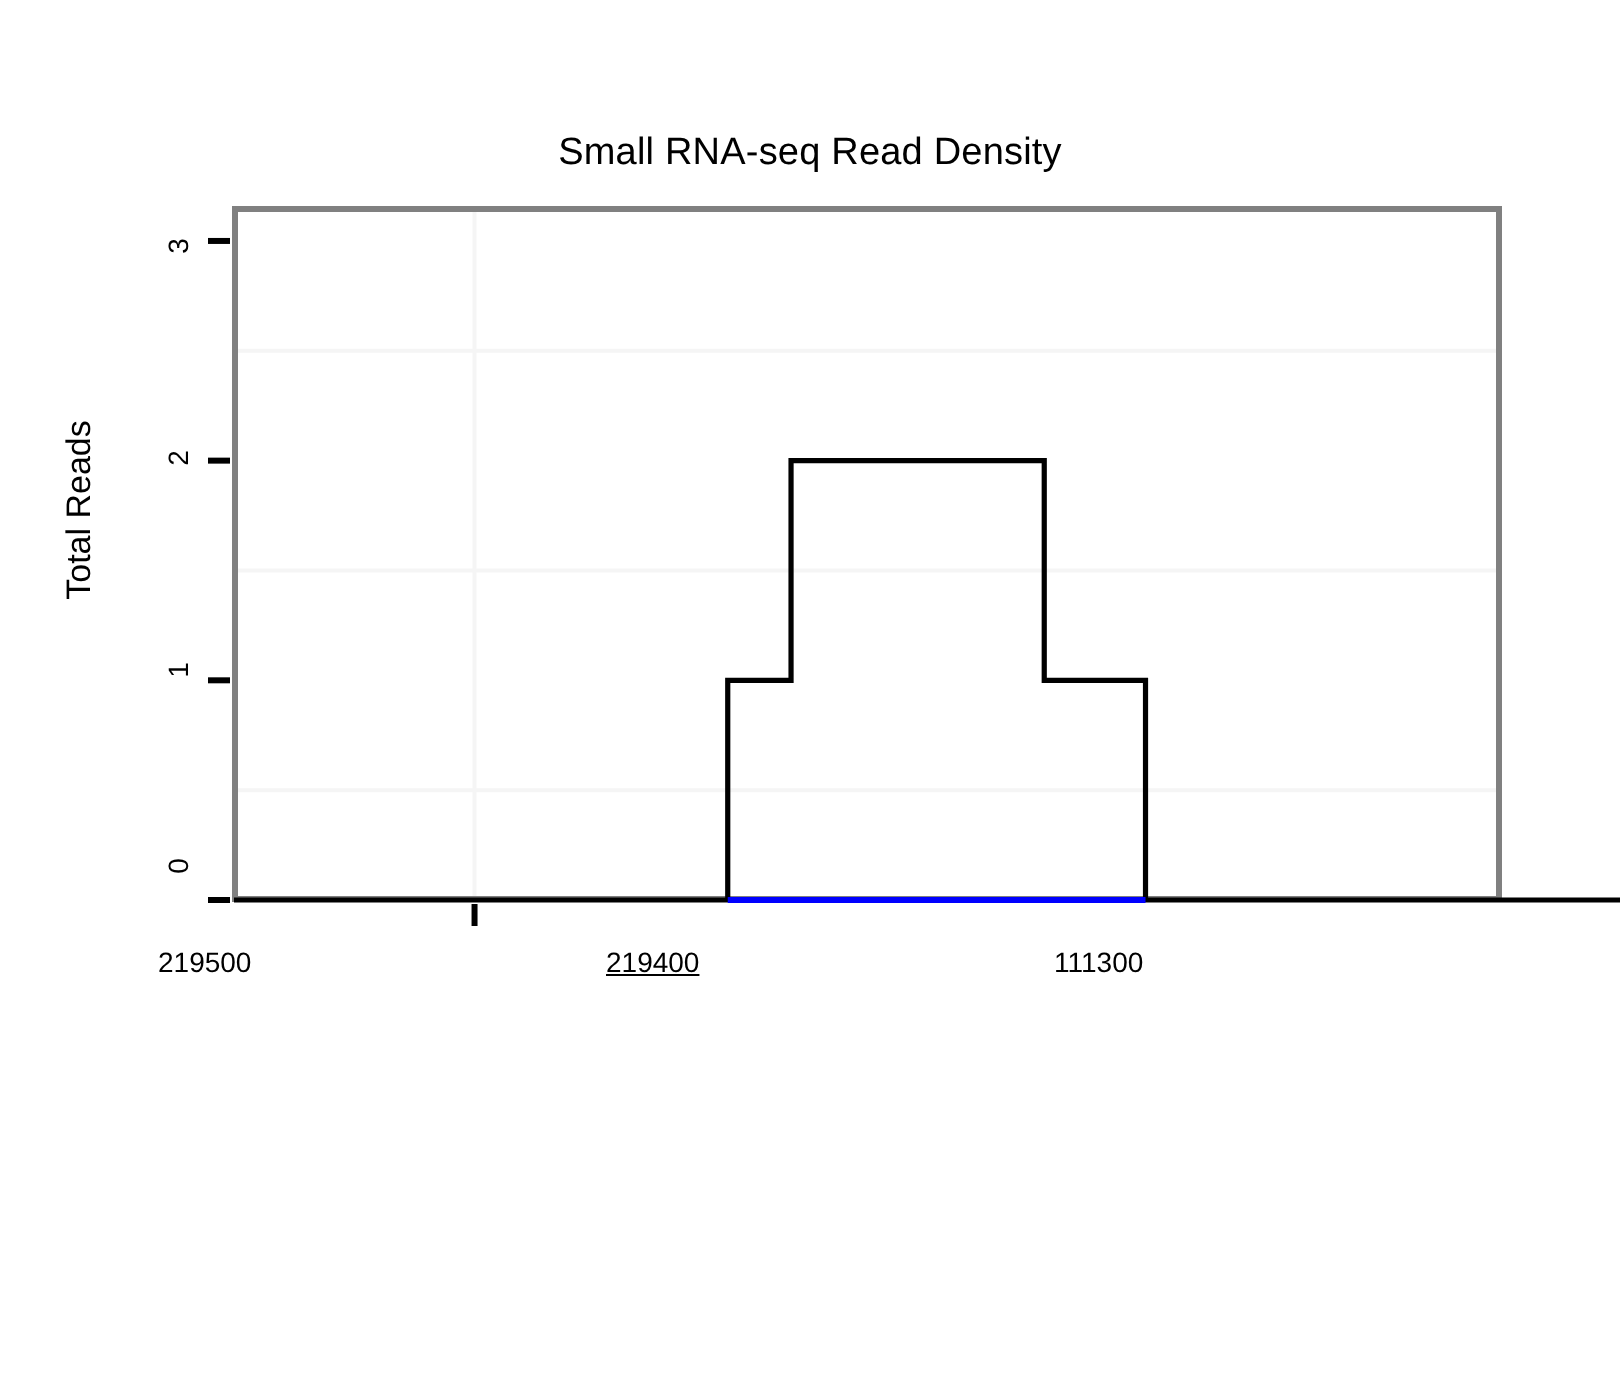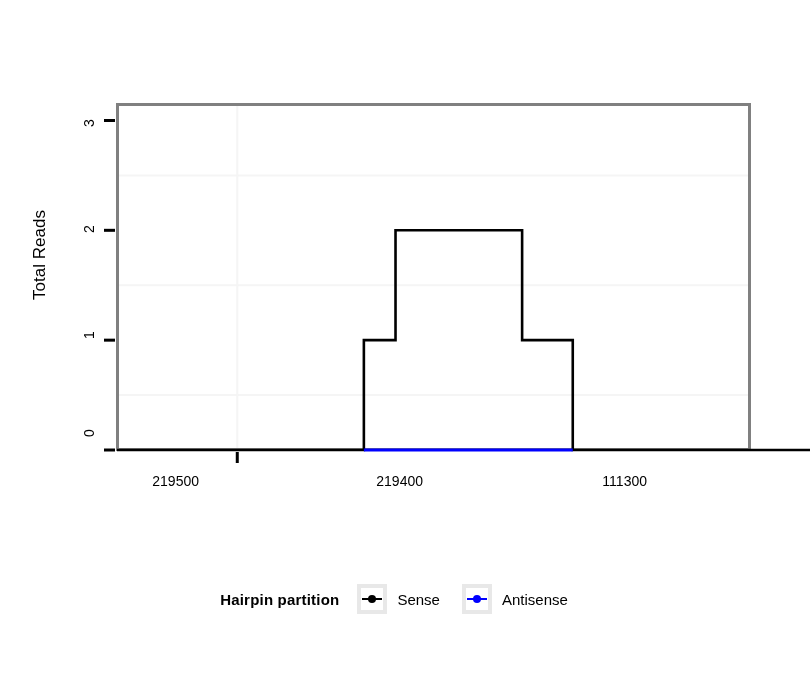--- a/index.html
+++ b/index.html
@@ -46,21 +46,21 @@
     font-size: 14px;
     width: 30px;
     text-align: center;
     transform: rotate(-90deg);
     transform-origin: 50% 50%;
   }
   .xtick-label {
     position: absolute;
     font-size: 14px;
     width: 120px;
-    text-align: right;
+    text-align: left;
     top: 473px;
   }
   .legend {
     position: absolute;
     left: 0;
     top: 584px;
     width: 810px;
     display: flex;
     align-items: center;
     justify-content: center;
@@ -88,30 +88,31 @@
     margin-right: 22px;
     font-size: 15px;
   }
   svg { display: block; }
 </style>
 </head>
 <body>
 
 <div id="chart-root">
 
+  <div class="plot-title">Small RNA-seq Read Density</div>
 
   <div class="ylabel">Total Reads</div>
 
   <div class="ytick-label" style="left:74px; top:115px;">3</div>
   <div class="ytick-label" style="left:74px; top:221px;">2</div>
   <div class="ytick-label" style="left:74px; top:327px;">1</div>
   <div class="ytick-label" style="left:74px; top:425px;">0</div>
 
   <div class="xtick-label" style="left:79px;">219500</div>
-  <div class="xtick-label" style="left:303px;">219400</div>
+  <div class="xtick-label" style="left:303px;text-decoration:underline;">219400</div>
   <div class="xtick-label" style="left:527px;">111300</div>
 
   <svg id="plot-svg" width="810" height="690" style="position:absolute; left:0; top:0;">
 
     <rect id="panel-bg" x="117" y="104" width="633" height="346" fill="#ffffff"></rect>
 
     <g id="gridlines">
         <line x1="117" x2="750" y1="450" y2="450" stroke="#ffffff" stroke-width="2"></line>
         <line x1="117" x2="750" y1="340.1587301587302" y2="340.1587301587302" stroke="#ffffff" stroke-width="2"></line>
         <line x1="117" x2="750" y1="230.31746031746033" y2="230.31746031746033" stroke="#ffffff" stroke-width="2"></line>
@@ -136,33 +137,14 @@
         <line x1="104" x2="115" y1="120.47619047619048" y2="120.47619047619048" stroke="#000" stroke-width="3"></line>
       </g>
 
     <g id="series-layer">
         <polyline points="117.00,450.00 363.87,450.00 363.87,340.16 395.52,340.16 395.52,230.32 522.12,230.32 522.12,340.16 572.76,340.16 572.76,450.00 1522.26,450.00 1522.26,230.32 1560.24,230.32 1560.24,120.48 1629.87,120.48 1629.87,230.32 1686.84,230.32 1686.84,340.16 1699.50,340.16 1699.50,450.00 750.00,450.00" fill="none" stroke="#000000" stroke-width="2.6" stroke-linejoin="miter" stroke-linecap="butt"></polyline>
         <line x1="363.87" x2="572.76" y1="450" y2="450" stroke="#0000ff" stroke-width="3"></line>
         <line x1="1522.2600000000002" x2="1699.5" y1="450" y2="450" stroke="#0000ff" stroke-width="3"></line>
       </g>
   </svg>
 
-  <div class="legend">
-    <span class="legend-title">Hairpin partition</span>
-
-    <span class="legend-key">
-      <svg width="22" height="22" viewBox="0 0 22 22">
-        <line x1="1" y1="11" x2="21" y2="11" stroke="#000000" stroke-width="2"></line>
-        <circle cx="11" cy="11" r="4" fill="#000000"></circle>
-      </svg>
-    </span>
-    <span class="legend-label">Sense</span>
-
-    <span class="legend-key">
-      <svg width="22" height="22" viewBox="0 0 22 22">
-        <line x1="1" y1="11" x2="21" y2="11" stroke="#0000ff" stroke-width="2"></line>
-        <circle cx="11" cy="11" r="4" fill="#0000ff"></circle>
-      </svg>
-    </span>
-    <span class="legend-label">Antisense</span>
-  </div>
 
 </div>
 
 </body></html>

